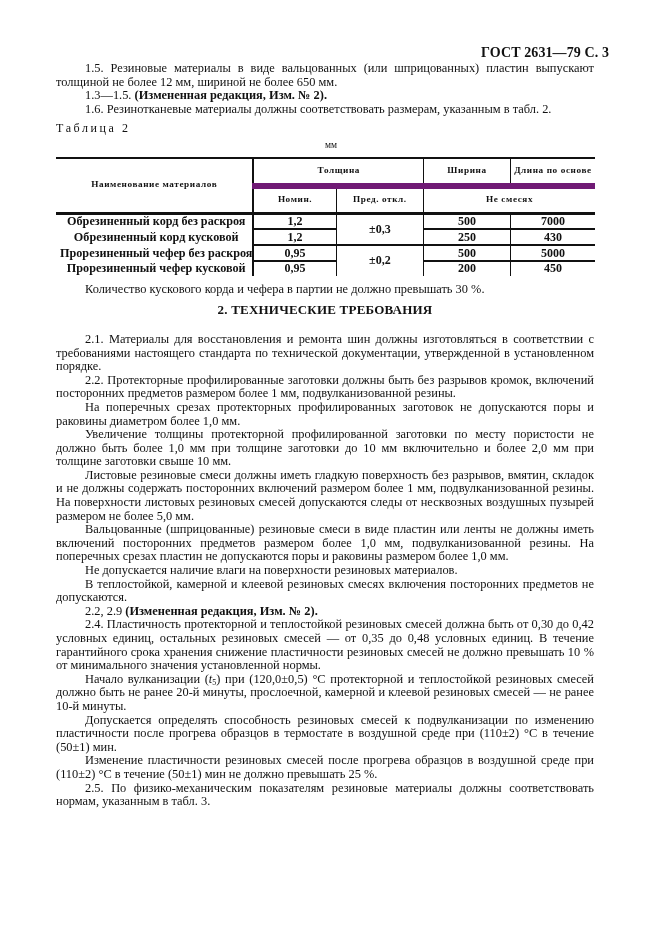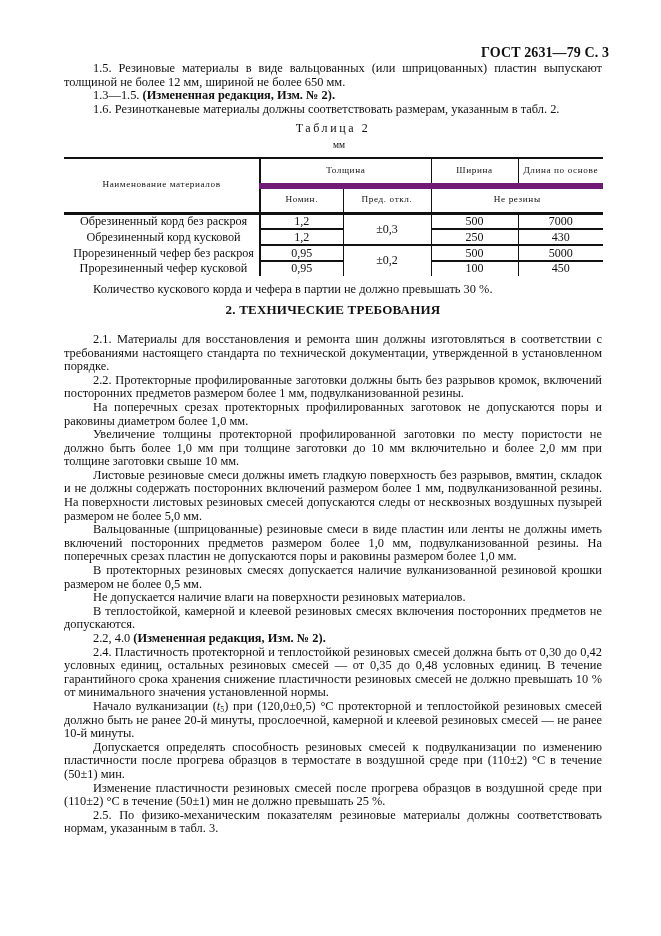--- a/index.html
+++ b/index.html
@@ -6,36 +6,36 @@
   body {
     width: 661px; height: 936px; position: relative; overflow: hidden;
     font-family: "Liberation Serif", "DejaVu Serif", serif;
     color: #111;
   }
   .page-header {
     position: absolute; top: 45px; right: 52px;
     font-weight: bold; font-size: 14px; letter-spacing: 0.1px;
   }
   .body {
-    position: absolute; left: 64px; top: 62px; width: 538px;
+    position: absolute; left: 56px; top: 62px; width: 538px;
     font-size: 12.4px; line-height: 13.6px;
   }
   .p { text-align: justify; text-indent: 29px; margin: 0; }
   .b { font-weight: bold; }
   .table-caption {
-    text-align: center; letter-spacing: 2.6px; margin: 6px 0 0 0; font-size: 12px;
+    text-align: left; letter-spacing: 2.6px; margin: 6px 0 0 0; font-size: 12px;
   }
   .units {
     text-align: center; font-size: 9.5px; margin: 3px 0 4px 0; padding-left: 12px;
   }
   table.t2 {
     border-collapse: collapse; width: 539px; font-size: 12px;
     margin-left: 0px;
   }
-  table.t2 td { padding: 0; text-align: center; }
+  table.t2 td { padding: 0; text-align: center; font-weight: bold; }
   table.t2 .hd { font-size: 9.2px; letter-spacing: 0.6px; }
   .top-rule td { border-top: 2.5px solid #111; }
   .hdr-row td { height: 24px; }
   .hdr-row2 td { height: 23px; }
   .vthick { border-left: 2.5px solid #111; }
   .vthin { border-left: 1px solid #111; }
   .hthin { border-top: 6px solid #701a75; }
   .hmed { border-top: 2px solid #111; }
   .hthick { border-top: 3px solid #111; }
   .data td { height: 13.8px; line-height: 13px; }
@@ -69,21 +69,21 @@
     <tbody>
         <tr class="top-rule hdr-row">
       <td rowspan="2" class="hd">Наименование материалов</td>
       <td colspan="2" class="hd vthick">Толщина</td>
       <td class="hd vthin">Ширина</td>
       <td class="hd vthin">Длина по основе</td>
     </tr>
     <tr class="hdr-row2">
       <td class="hd vthick hthin">Номин.</td>
       <td class="hd vthin hthin">Пред. откл.</td>
-      <td colspan="2" class="hd vthin hthin">Не резины</td>
+      <td colspan="2" class="hd vthin hthin">Не смесях</td>
     </tr>
     <tr class="data">
       <td class="name-cell hthick">Обрезиненный корд без раскроя</td>
       <td class="vthick hthick">1,2</td>
       <td rowspan="2" class="vthin hthick">±0,3</td>
       <td class="vthin hthick">500</td>
       <td class="vthin hthick">7000</td>
     </tr>
     <tr class="data">
       <td class="name-cell">Обрезиненный корд кусковой</td>
@@ -94,38 +94,37 @@
     <tr class="data">
       <td class="name-cell">Прорезиненный чефер без раскроя</td>
       <td class="vthick hmed">0,95</td>
       <td rowspan="2" class="vthin hmed">±0,2</td>
       <td class="vthin hmed">500</td>
       <td class="vthin hmed">5000</td>
     </tr>
     <tr class="data">
       <td class="name-cell">Прорезиненный чефер кусковой</td>
       <td class="vthick hmed">0,95</td>
-      <td class="vthin hmed">100</td>
+      <td class="vthin hmed">200</td>
       <td class="vthin hmed">450</td>
     </tr>
   </tbody>
     </table>
 
   <p class="p" style="margin-top:7px;">Количество кускового корда и чефера в партии не должно превышать 30 %.</p>
 
   <div class="section-heading">2. ТЕХНИЧЕСКИЕ ТРЕБОВАНИЯ</div>
 
   <p class="p">2.1. Материалы для восстановления и ремонта шин должны изготовляться в соответствии с требованиями настоящего стандарта по технической документации, утвержденной в установленном порядке.</p>
   <p class="p">2.2. Протекторные профилированные заготовки должны быть без разрывов кромок, включений посторонних предметов размером более 1 мм, подвулканизованной резины.</p>
   <p class="p">На поперечных срезах протекторных профилированных заготовок не допускаются поры и раковины диаметром более 1,0 мм.</p>
   <p class="p">Увеличение толщины протекторной профилированной заготовки по месту пористости не должно быть более 1,0 мм при толщине заготовки до 10 мм включительно и более 2,0 мм при толщине заготовки свыше 10 мм.</p>
   <p class="p">Листовые резиновые смеси должны иметь гладкую поверхность без разрывов, вмятин, складок и не должны содержать посторонних включений размером более 1 мм, подвулканизованной резины. На поверхности листовых резиновых смесей допускаются следы от несквозных воздушных пузырей размером не более 5,0 мм.</p>
   <p class="p">Вальцованные (шприцованные) резиновые смеси в виде пластин или ленты не должны иметь включений посторонних предметов размером более 1,0 мм, подвулканизованной резины. На поперечных срезах пластин не допускаются поры и раковины размером более 1,0 мм.</p>
-  <p class="p">В протекторных резиновых смесях допускается наличие вулканизованной резиновой крошки размером не более 0,5 мм.</p>
   <p class="p">Не допускается наличие влаги на поверхности резиновых материалов.</p>
   <p class="p">В теплостойкой, камерной и клеевой резиновых смесях включения посторонних предметов не допускаются.</p>
-  <p class="p"><span>2.2, 4.0 </span><span class="b">(Измененная редакция, Изм. № 2).</span></p>
+  <p class="p"><span>2.2, 2.9 </span><span class="b">(Измененная редакция, Изм. № 2).</span></p>
   <p class="p">2.4. Пластичность протекторной и теплостойкой резиновых смесей должна быть от 0,30 до 0,42 условных единиц, остальных резиновых смесей — от 0,35 до 0,48 условных единиц. В течение гарантийного срока хранения снижение пластичности резиновых смесей не должно превышать 10 % от минимального значения установленной нормы.</p>
   <p class="p"><span>Начало вулканизации (</span><i>t</i><sub>5</sub><span>) при (120,0±0,5) °С протекторной и теплостойкой резиновых смесей должно быть не ранее 20-й минуты, прослоечной, камерной и клеевой резиновых смесей — не ранее 10-й минуты.</span></p>
   <p class="p">Допускается определять способность резиновых смесей к подвулканизации по изменению пластичности после прогрева образцов в термостате в воздушной среде при (110±2) °С в течение (50±1) мин.</p>
   <p class="p">Изменение пластичности резиновых смесей после прогрева образцов в воздушной среде при (110±2) °С в течение (50±1) мин не должно превышать 25 %.</p>
   <p class="p">2.5. По физико-механическим показателям резиновые материалы должны соответствовать нормам, указанным в табл. 3.</p>
 </div>
 
 </body></html>

